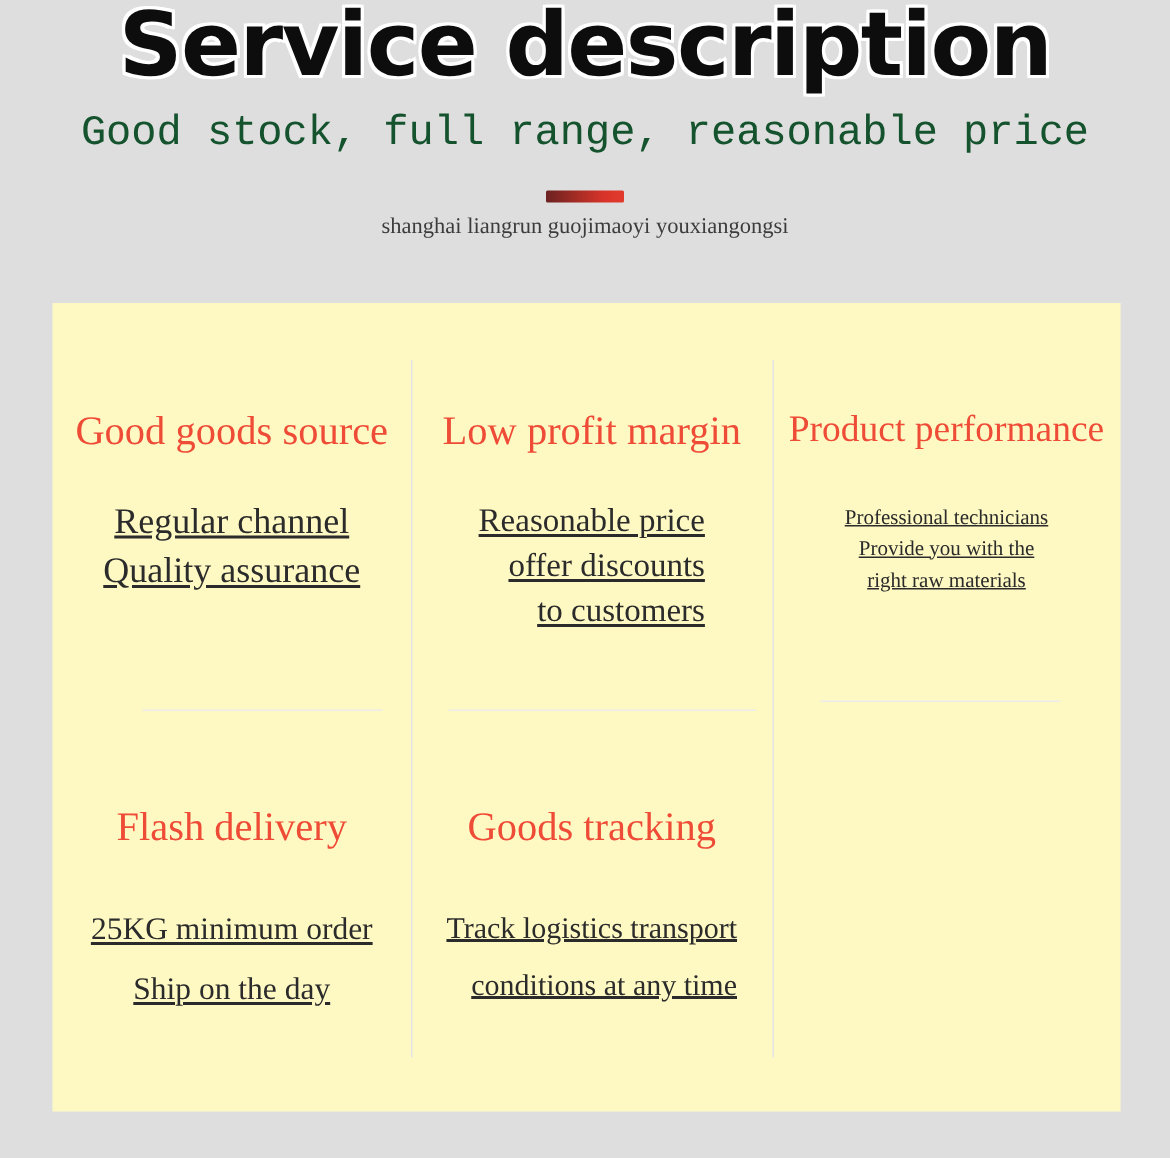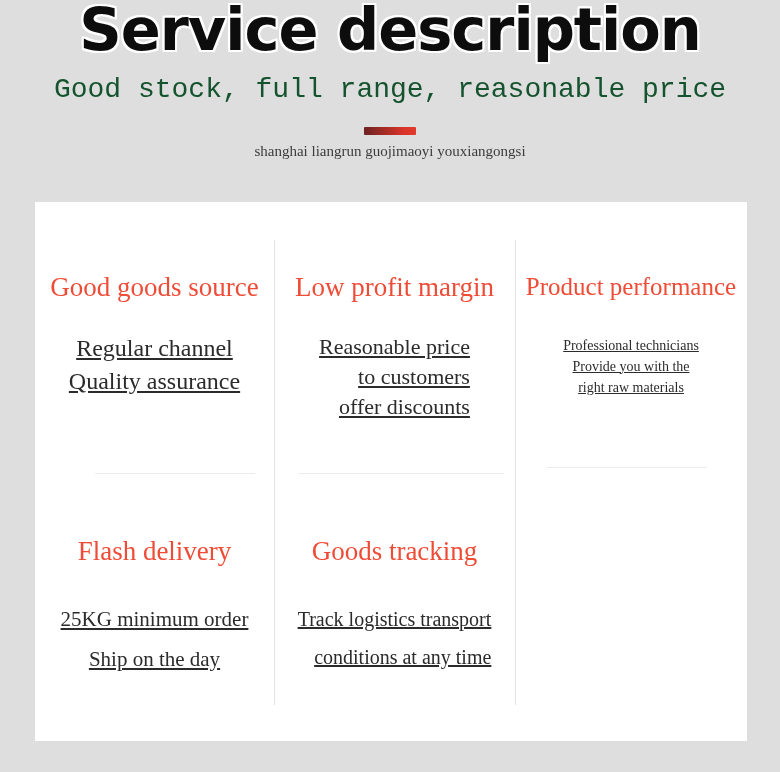--- a/index.html
+++ b/index.html
@@ -61,21 +61,21 @@
     line-height: 1.1;
   }
 
   
   .panel {
     position: absolute;
     left: 35px;
     top: 202px;
     width: 712px;
     height: 539px;
-    background: #ffffff;
+    background: #fef9c3;
     box-sizing: border-box;
   }
 
   .grid-row {
     display: flex;
     width: 100%;
     box-sizing: border-box;
   }
 
   .row-top { height: 278px; }
@@ -168,22 +168,22 @@
       <div class="cell-body">
         <span class="line">Regular channel</span>
         <span class="line">Quality assurance</span>
       </div>
     </div>
 
     <div class="cell cell-2 vsep-top">
       <div class="cell-title">Low profit margin</div>
       <div class="cell-body">
         <span class="line">Reasonable price</span>
+        <span class="line">offer discounts</span>
         <span class="line">to customers</span>
-        <span class="line">offer discounts</span>
       </div>
     </div>
 
     <div class="cell cell-3 vsep-top">
       <div class="cell-title">Product performance</div>
       <div class="cell-body">
         <span class="line">Professional technicians</span>
         <span class="line">Provide you with the</span>
         <span class="line">right raw materials</span>
       </div>

